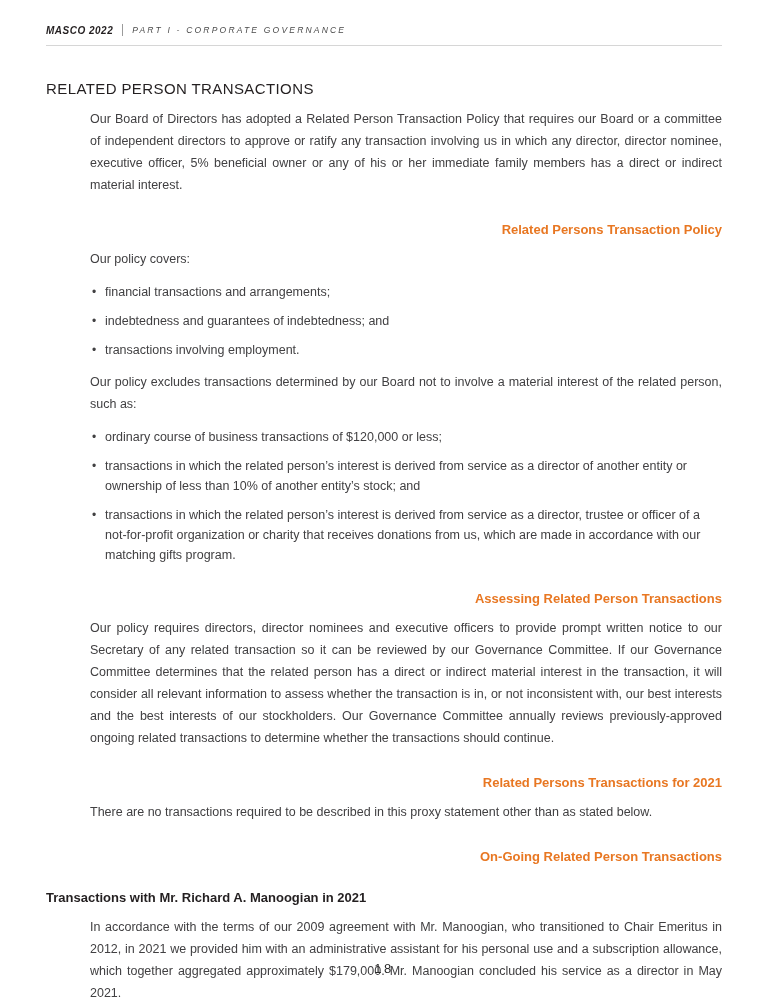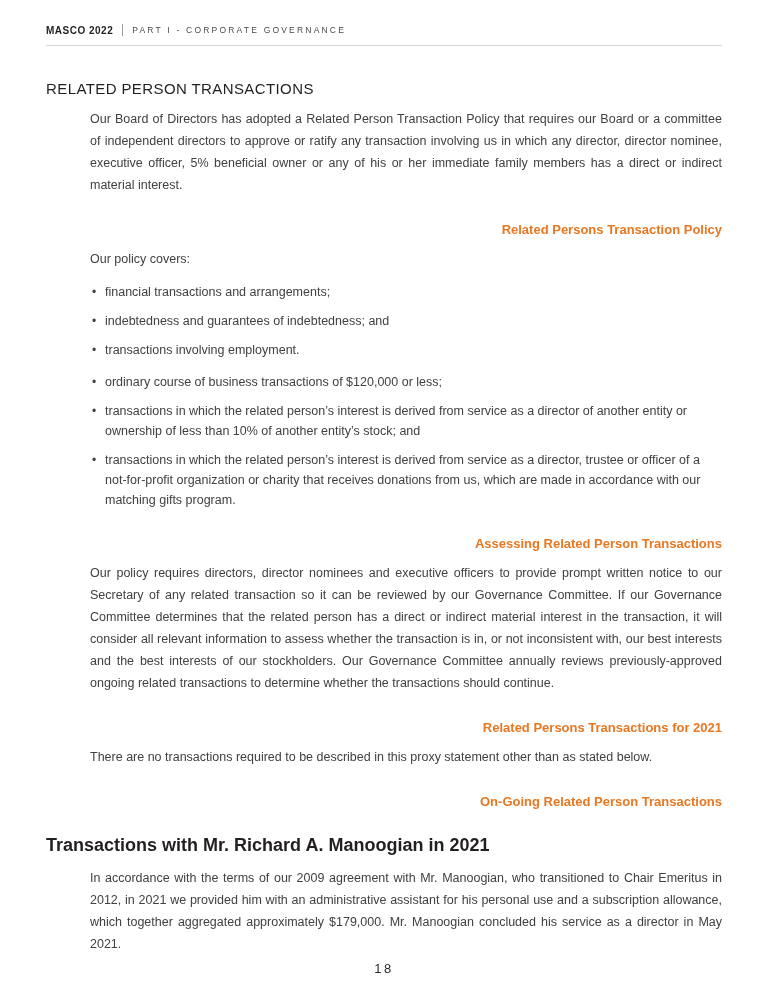--- a/index.html
+++ b/index.html
@@ -22,20 +22,21 @@
   .inner{
     padding:24px 46px 0 46px;
   }
   
   .runhead{
     display:flex;
     align-items:center;
     gap:9px;
     padding-bottom:9px;
     border-bottom:1px solid var(--rule);
+    font-style:italic;
   }
   .brand{
     font-size:10px;
     font-weight:bold;
     letter-spacing:0.5px;
     color:var(--ink-dark);
   }
   .vdiv{
     width:1px;
     height:12px;
@@ -67,21 +68,21 @@
   }
   h2.orange{
     margin-top:26px;
     font-size:13px;
     font-weight:bold;
     color:var(--accent);
     text-align:right;
   }
   h3.sub{
     margin-top:26px;
-    font-size:18px;
+    font-size:13px;
     font-weight:bold;
     color:var(--ink-dark);
   }
   ul.bullets{
     list-style:none;
     margin-top:12px;
     margin-left:46px;
     margin-right:4px;
   }
   ul.bullets li{
@@ -130,20 +131,21 @@
 
     <h2 class="orange">Related Persons Transaction Policy</h2>
     <p class="body tight">Our policy covers:</p>
 
     <ul class="bullets">
       <li>financial transactions and arrangements;</li>
       <li>indebtedness and guarantees of indebtedness; and</li>
       <li>transactions involving employment.</li>
     </ul>
 
+    <p class="body">Our policy excludes transactions determined by our Board not to involve a material interest of the related person, such as:</p>
 
     <ul class="bullets">
       <li>ordinary course of business transactions of $120,000 or less;</li>
       <li>transactions in which the related person’s interest is derived from service as a director of another entity or ownership of less than 10% of another entity’s stock; and</li>
       <li>transactions in which the related person’s interest is derived from service as a director, trustee or officer of a not-for-profit organization or charity that receives donations from us, which are made in accordance with our matching gifts program.</li>
     </ul>
 
     <h2 class="orange">Assessing Related Person Transactions</h2>
     <p class="body">Our policy requires directors, director nominees and executive officers to provide prompt written notice to our Secretary of any related transaction so it can be reviewed by our Governance Committee. If our Governance Committee determines that the related person has a direct or indirect material interest in the transaction, it will consider all relevant information to assess whether the transaction is in, or not inconsistent with, our best interests and the best interests of our stockholders. Our Governance Committee annually reviews previously-approved ongoing related transactions to determine whether the transactions should continue.</p>
 

